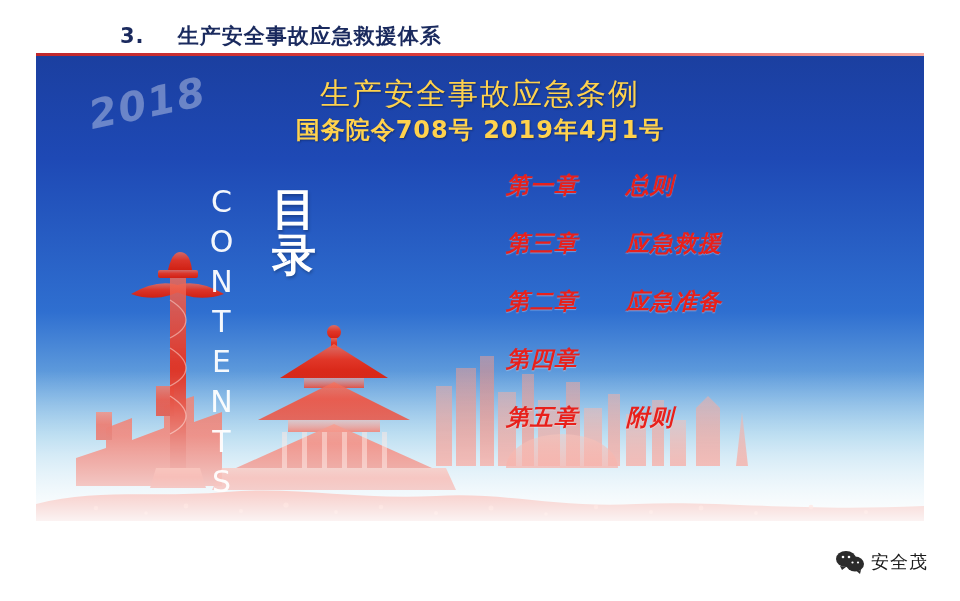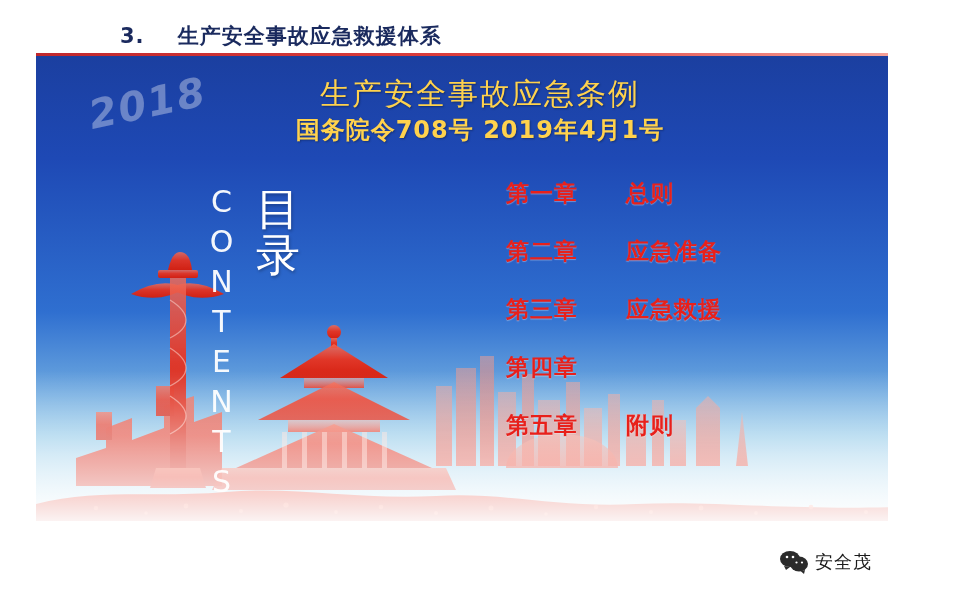--- a/index.html
+++ b/index.html
@@ -2,21 +2,21 @@
 <html><head>
 <meta charset="utf-8">
 <style>
   html,body{margin:0;padding:0;}
   body{
     width:960px;height:601px;overflow:hidden;
     font-family:"DejaVu Sans","Liberation Sans",sans-serif;
     background:#ffffff;
     position:relative;
   }
-  .slide{position:absolute;left:0;top:0;width:888px;height:601px;overflow:hidden;background:#fff;}
+  .slide{position:absolute;left:0;top:0;width:960px;height:601px;overflow:hidden;background:#fff;}
 
   
   .header{
     position:absolute;left:0;top:0;width:960px;height:56px;
   }
   .header-title{
     position:absolute;left:120px;top:22px;
     font-size:21px;font-weight:bold;color:#1a2a5e;
     letter-spacing:1px;white-space:nowrap;
   }
@@ -57,54 +57,54 @@
     position:absolute;left:0;top:58px;width:888px;text-align:center;
     font-size:24px;font-weight:bold;color:#ffd24d;
     text-shadow:1px 1px 2px rgba(0,0,0,.3);
     letter-spacing:1px;
   }
 
   
   .contents-cn{
     position:absolute;left:220px;top:130px;
     width:60px;
-    font-size:44px;font-weight:normal;color:#ffffff;
-    line-height:1.05;text-align:left;
+    font-size:44px;font-weight:bold;color:#ffffff;
+    line-height:1.05;text-align:right;
     text-shadow:1px 2px 3px rgba(0,0,0,.25);
   }
   .contents-en{
     position:absolute;left:168px;top:128px;
     font-size:30px;letter-spacing:5px;color:#ffffff;
     font-weight:400;
     writing-mode:vertical-rl;
     text-orientation:upright;
     opacity:.95;
   }
 
   
   .chapters{
-    position:absolute;left:470px;top:108px;width:380px;
+    position:absolute;left:470px;top:100px;width:380px;font-style:italic;
   }
   .chapter{
     display:flex;align-items:center;
     height:58px;
     color:#e8201b;
     font-size:23px;font-weight:bold;
     letter-spacing:1px;
     text-shadow:0 1px 1px rgba(255,255,255,.35);
   }
   .chapter .ch-no{width:120px;}
   .chapter .ch-name{}
 
   
   .illus{position:absolute;left:0;top:0;width:888px;height:465px;pointer-events:none;}
 
   
   .footer-logo{
-    position:absolute;right:16px;bottom:26px;
+    position:absolute;right:32px;bottom:26px;
     display:flex;align-items:center;gap:6px;
   }
   .logo-mark{
     width:30px;height:26px;position:relative;
   }
   .logo-text{
     font-size:18px;color:#1a1a1a;font-weight:500;letter-spacing:1px;
   }
 </style>
 </head>
@@ -244,26 +244,26 @@
 
     <div class="contents-en">CONTENTS</div>
     <div class="contents-cn">目录</div>
 
     <div class="chapters">
       <div class="chapter">
         <span class="ch-no">第一章</span>
         <span class="ch-name">总则</span>
       </div>
       <div class="chapter">
+        <span class="ch-no">第三章</span>
+        <span class="ch-name">应急救援</span>
+      </div>
+      <div class="chapter">
         <span class="ch-no">第二章</span>
         <span class="ch-name">应急准备</span>
-      </div>
-      <div class="chapter">
-        <span class="ch-no">第三章</span>
-        <span class="ch-name">应急救援</span>
       </div>
       <div class="chapter">
         <span class="ch-no">第四章</span>
       </div>
       <div class="chapter">
         <span class="ch-no">第五章</span>
         <span class="ch-name">附则</span>
       </div>
     </div>
 

